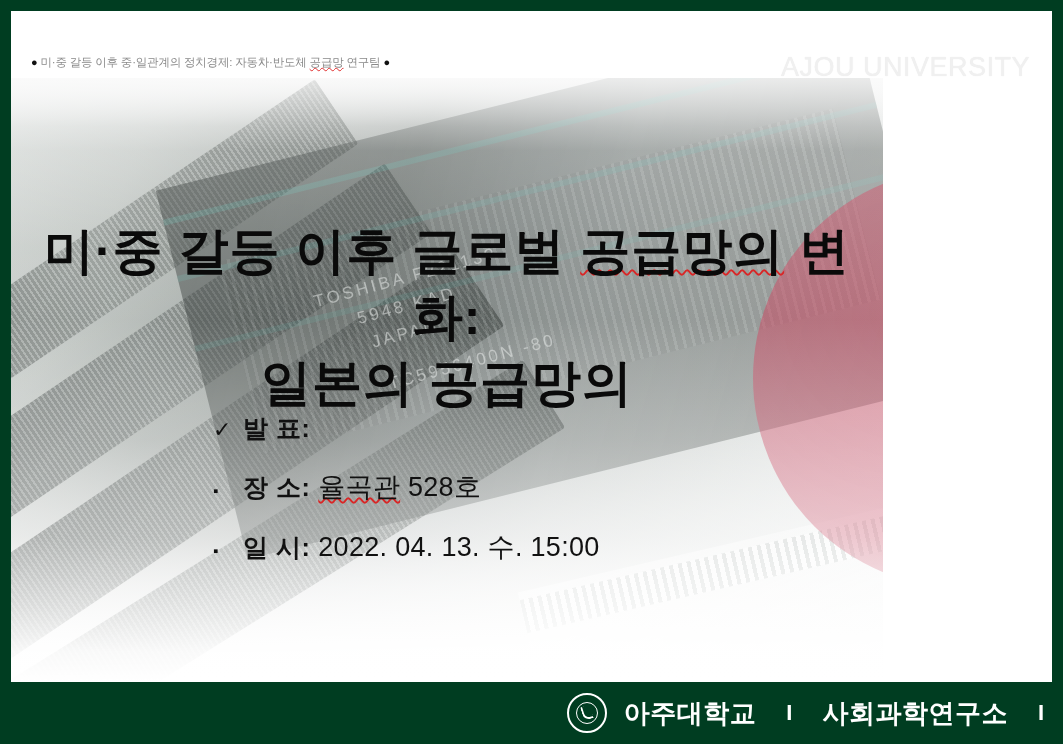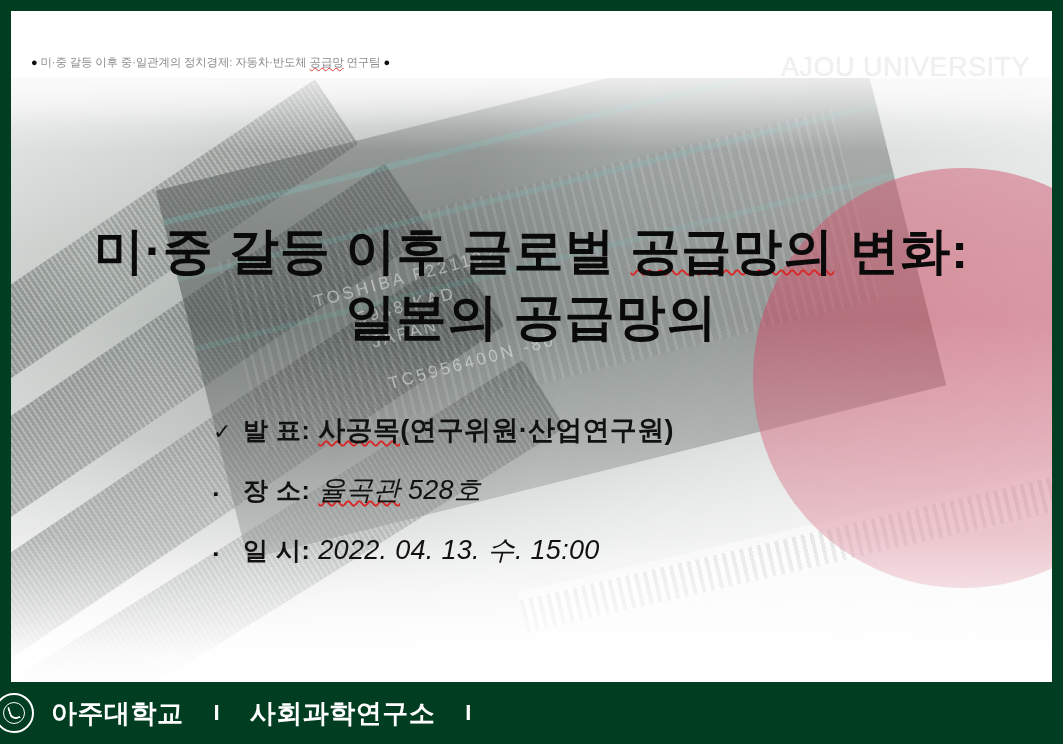--- a/index.html
+++ b/index.html
@@ -68,21 +68,21 @@
     color: #f0f0f0;
     white-space: nowrap;
     text-shadow: 0 0 1px #e8e8e8;
   }
 
   
   .hero {
     position: absolute;
     left: 0;
     top: 67px;
-    width: 1041px;
+    width: 872px;
     height: 604px;
     overflow: hidden;
     background: #a16207;
   }
 
   
   .hero-photo {
     position: absolute;
     inset: 0;
     background:
@@ -277,39 +277,39 @@
     font-size: 25px;
     font-weight: bold;
     letter-spacing: 0.5px;
     margin-right: 8px;
   }
   .detail-row .value {
     font-size: 27px;
     font-weight: bold;
     letter-spacing: 0.3px;
   }
-  .detail-row .value.thin { font-weight: 500; font-style: italic; }
+  .detail-row .value.thin { font-weight: 500; }
   .detail-row .misspell {
     text-decoration: underline;
     text-decoration-style: wavy;
     text-decoration-color: #d92626;
     text-decoration-thickness: 1.5px;
   }
 
   
   .footer {
     position: absolute;
     left: 0;
     bottom: 0;
     width: 1063px;
     height: 62px;
     background: #003d21;
     display: flex;
     align-items: center;
-    justify-content: flex-start;
+    justify-content: flex-end;
     gap: 0;
   }
   .footer-inner {
     display: flex;
     align-items: center;
     gap: 17px;
     transform: translateX(-6px);
   }
   .ajou-emblem {
     width: 36px;
@@ -397,21 +397,20 @@
       <div class="headline">
         <span>미·중 갈등 이후 글로벌 </span><span class="misspell">공급망의</span><span> 변화:</span><br>
         <span>일본의 공급망의</span>
       </div>
 
       <div class="details">
 
         <div class="detail-row">
           <span class="marker check">✓</span>
           <span class="label">발 표:</span>
-          <span class="value"><span class="misspell">사공목</span><span>(연구위원·산업연구원)</span></span>
         </div>
 
         <div class="detail-row">
           <span class="marker square">▪</span>
           <span class="label">장 소:</span>
           <span class="value thin"><span class="misspell">율곡관</span><span> 528호</span></span>
         </div>
 
         <div class="detail-row">
           <span class="marker square">▪</span>

